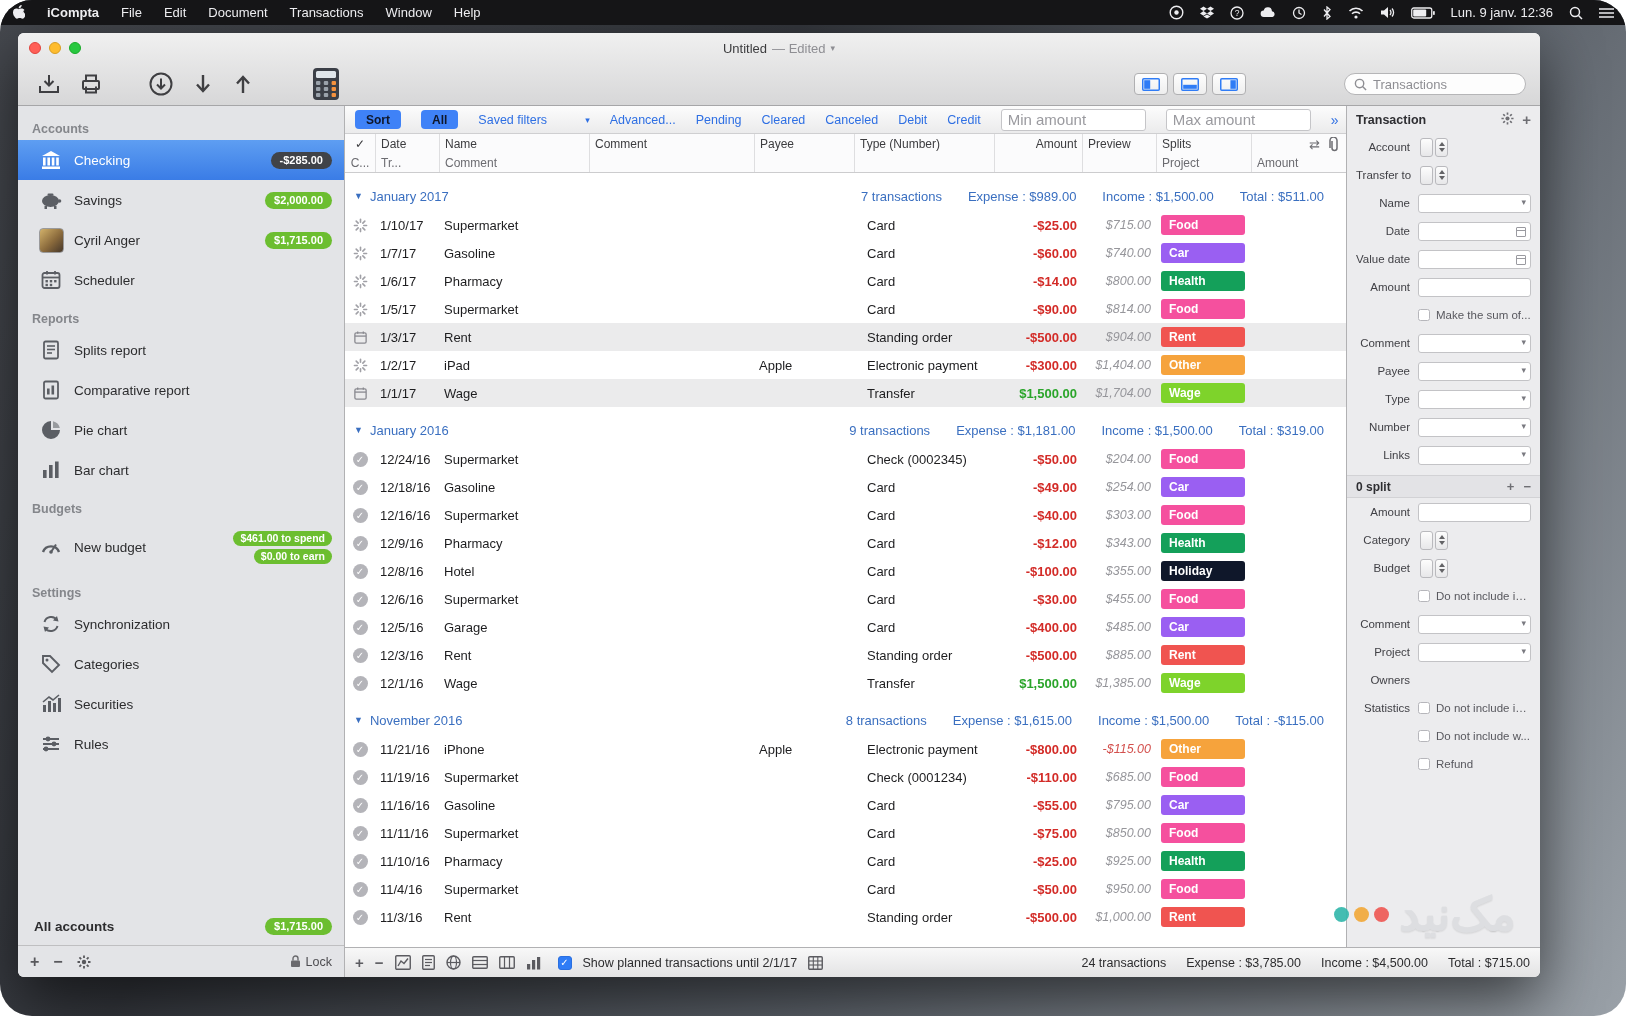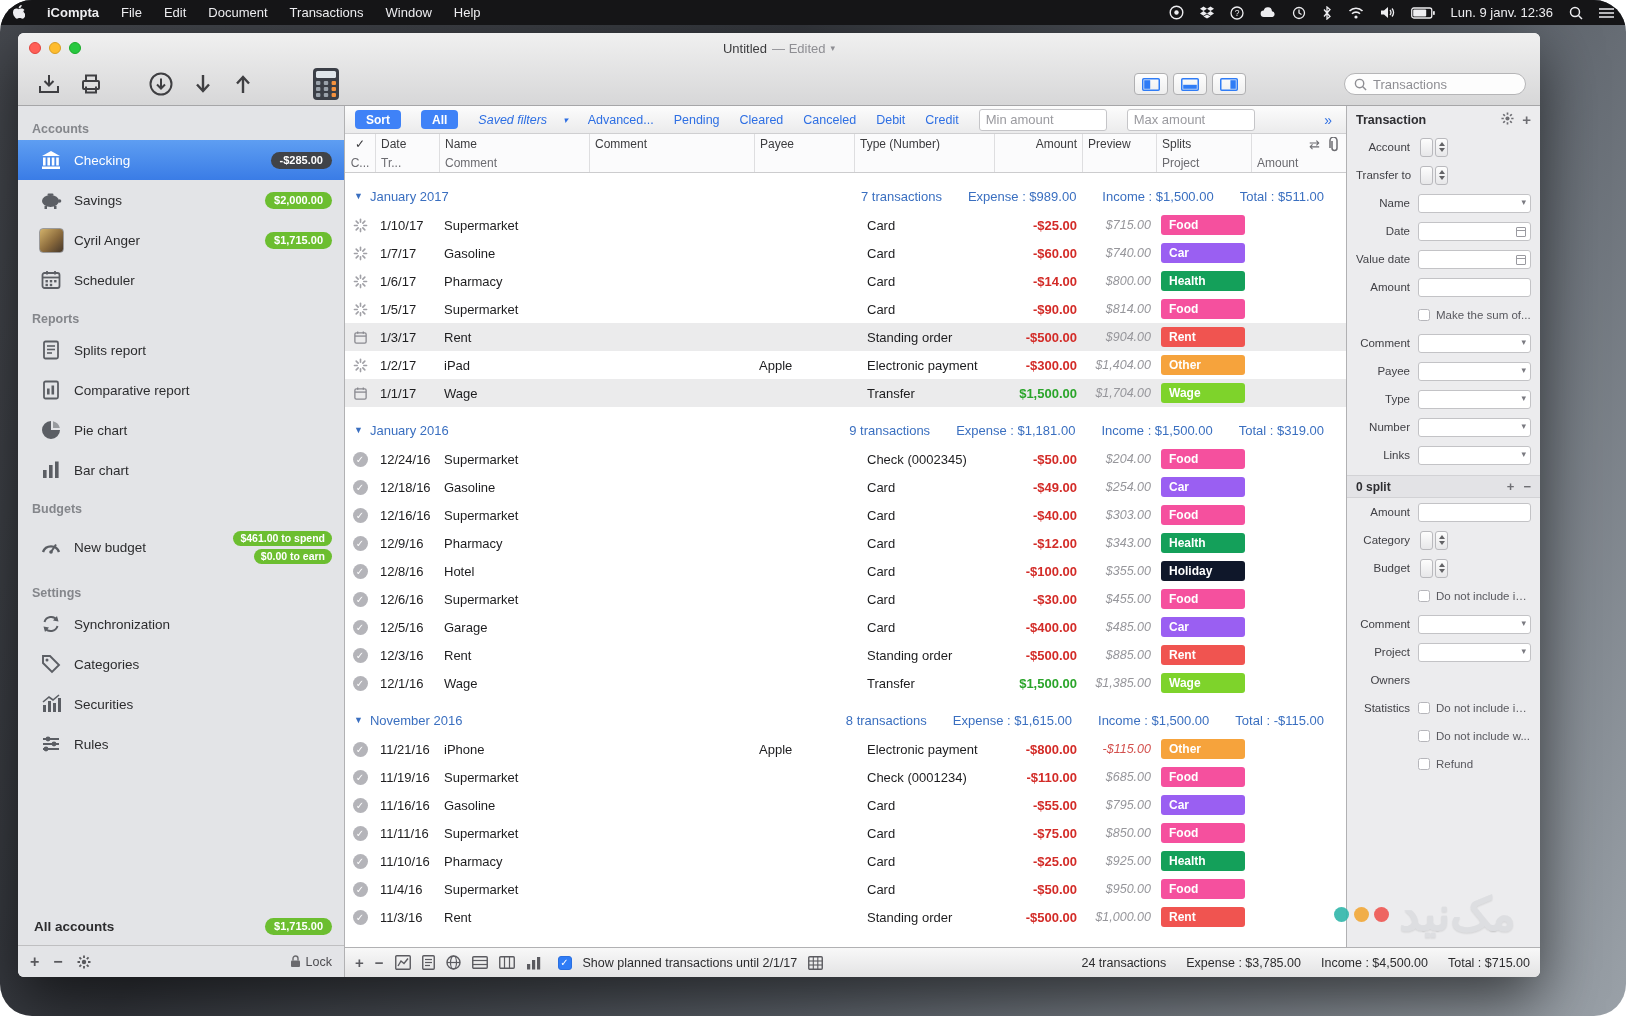--- a/index.html
+++ b/index.html
@@ -69,27 +69,27 @@
   .sitem.allacc .slabel { font-weight:700; }
   .side-footer { height:32px; border-top:1px solid #bfbfc1; display:flex; align-items:center;
     padding:0 12px; gap:14px; color:#58585c; }
   .sf-btn { font-size:16px; font-weight:700; color:#58585c; display:flex; align-items:center; }
   .sf-lock { margin-left:auto; display:flex; align-items:center; gap:5px; font-size:12.5px; color:#4c4c50; }
 
   
   .main { flex:1; min-width:0; display:flex; flex-direction:column; background:#fff; }
   .filterbar { height:28px; flex:none; background:linear-gradient(#fcfcfc,#ebebec); border-bottom:1px solid #cfcfd1;
     display:flex; align-items:center; gap:20px; padding:0 10px; font-size:12.5px; }
-  .fbtn { background:#3f82f7; color:#ffffff; border:none; border-radius:4px; padding:2.5px 11px;
+  .fbtn { background:#3f82f7; color:#0f172a; border:none; border-radius:4px; padding:2.5px 11px;
     font-size:12px; font-weight:700; font-family:inherit; }
   .flink { color:#2e6fe3; white-space:nowrap; }
-  .withchev { display:flex; align-items:center; gap:16px;font-style:italic; }
+  .withchev { display:flex; align-items:center; gap:38px; }
   .chev2 { font-size:9px; color:#2e6fe3; }
-  .finput { width:128px; height:19px; border:1px solid #c5c5c8; border-radius:3px; background:#fff;
-    font-size:13px; padding:10px 6px; font-family:inherit; color:#333; }
+  .finput { width:145px; height:19px; border:1px solid #c5c5c8; border-radius:3px; background:#fff;
+    font-size:15px; padding:10px 6px; font-family:inherit; color:#333; }
   .finput::placeholder { color:#9a9a9f; }
   .fmore { margin-left:auto; color:#2e6fe3; font-size:14px; padding-right:4px; }
 
   .grid-cols { display:grid; grid-template-columns:30px 64px 150px 165px 100px 140px 88px 74px 95px 1fr; }
   .thead { flex:none; background:#fbfbfc; border-bottom:1px solid #ccccce; font-size:12px; }
   .thr { height:20px; align-items:center; color:#3c3c3f; }
   .thr.r2 { height:18px; color:#6b6b70; }
   .thr .c { padding:0 5px; border-left:1px solid #dedee0; height:100%; display:flex; align-items:center;
     white-space:nowrap; overflow:hidden; }
   .thr .c:first-child { border-left:none; justify-content:center; }

